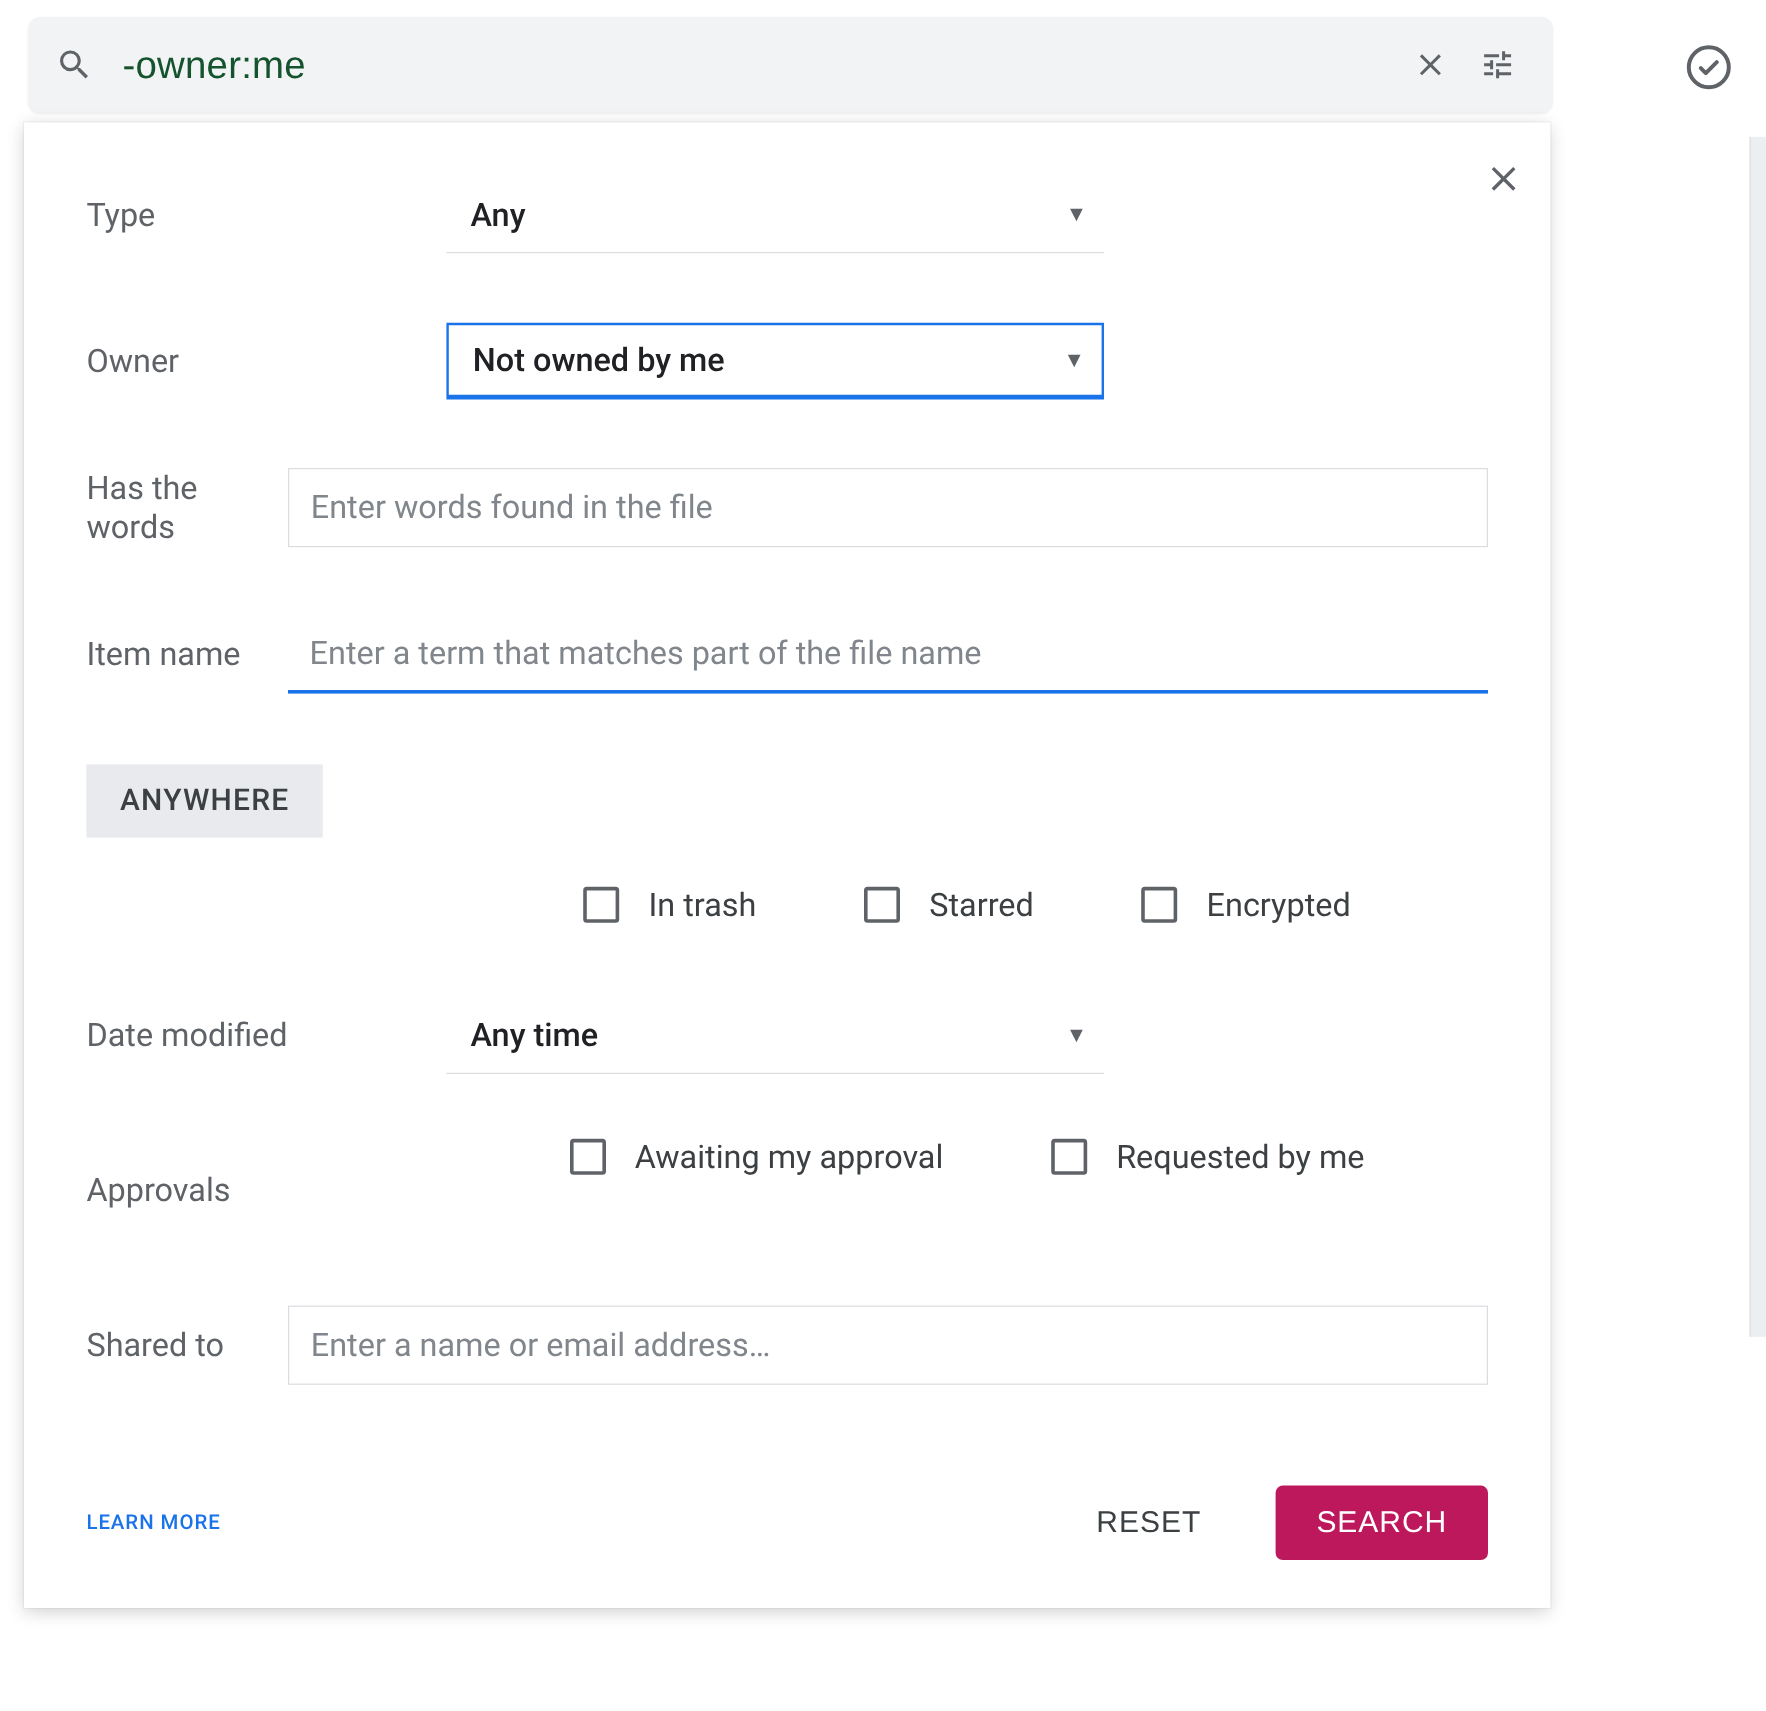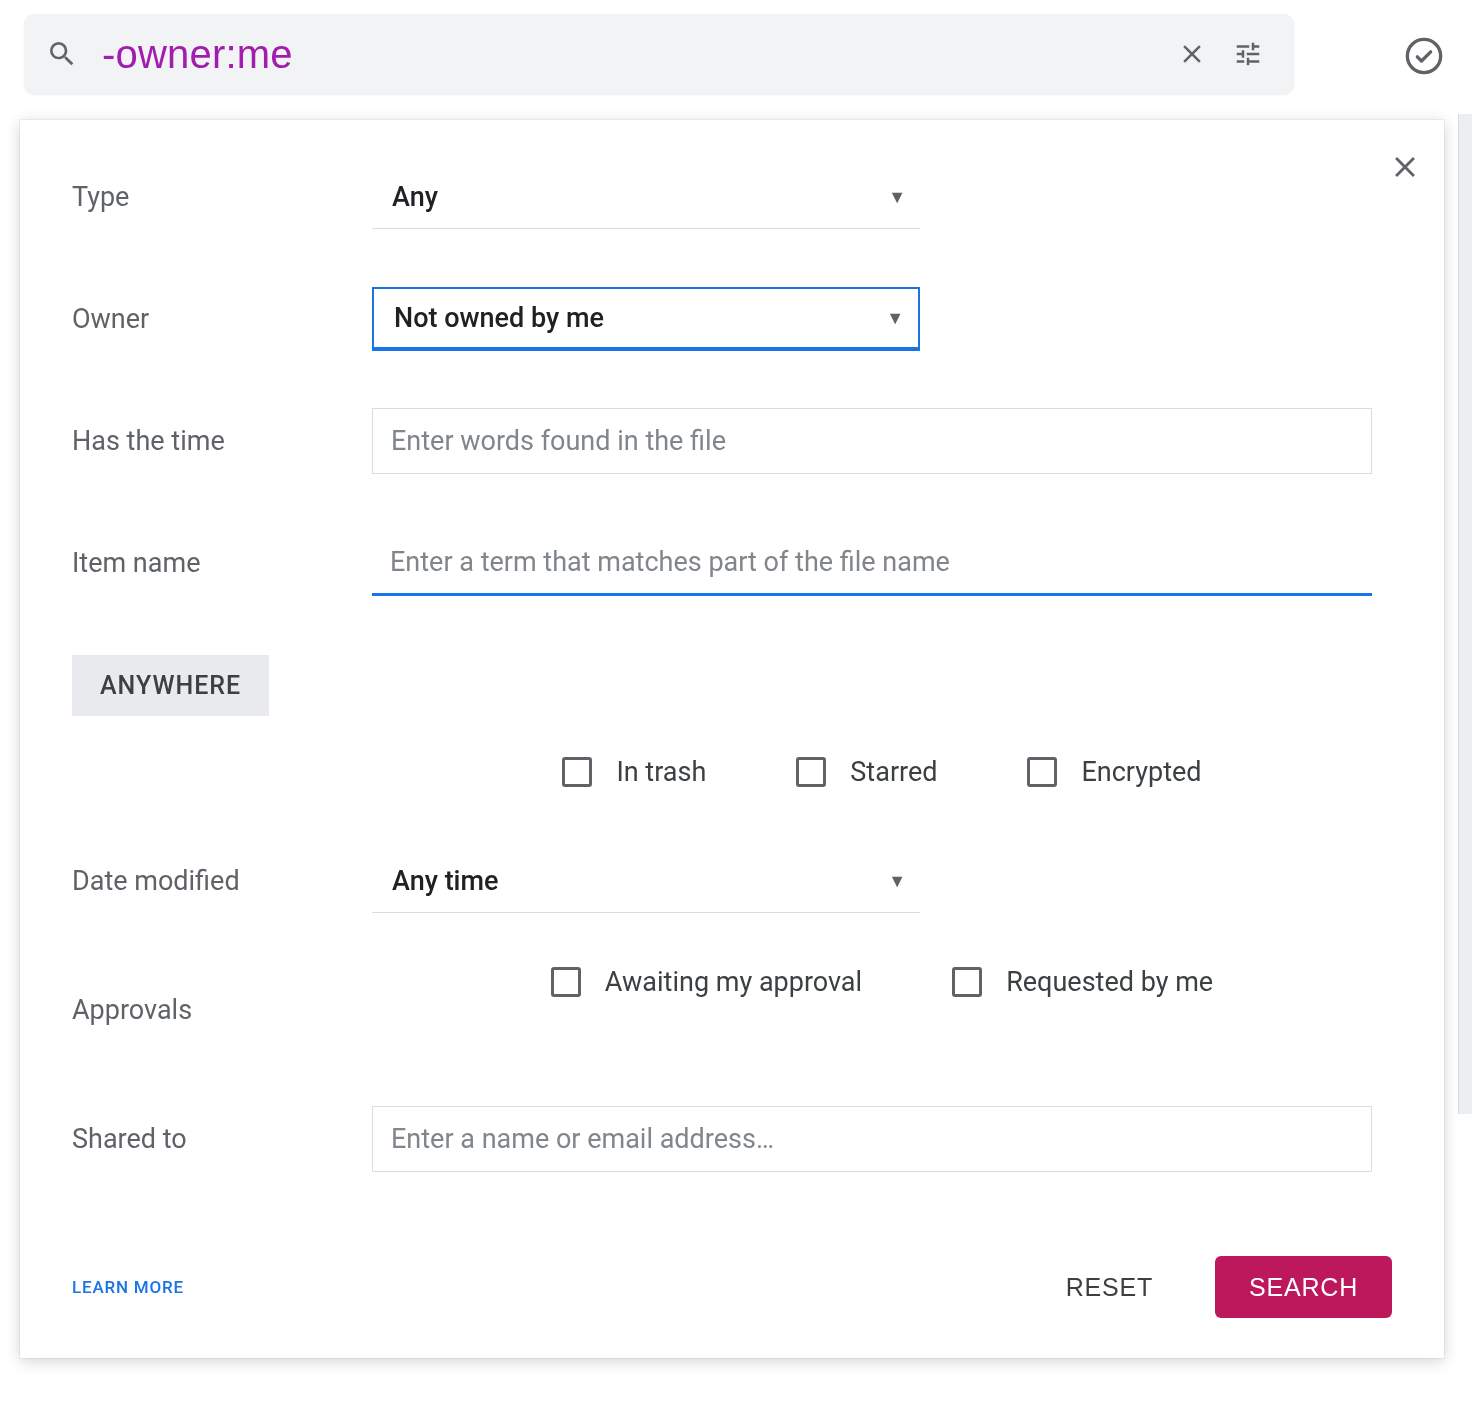--- a/index.html
+++ b/index.html
@@ -20,41 +20,41 @@
       border-radius: 10px;
       display: flex;
       align-items: center;
       padding: 0 18px 0 22px;
       box-shadow: 0 1px 2px rgba(0,0,0,0.07);
     }
     .search-icon { color: #5f6368; display: flex; }
     .search-input {
       flex: 1;
       border: none; background: transparent; outline: none;
-      font-size: 40px;
-      color: #a21caf;
+      font-size: 32px;
+      color: #14532d;
       margin-left: 24px;
       letter-spacing: .2px;
     }
     .icon-btn {
       width: 56px; height: 56px;
       border-radius: 50%;
       display: flex; align-items: center; justify-content: center;
       color: #5f6368;
       cursor: pointer;
     }
     .ready-icon {
       position: absolute;
       top: 36px; right: 28px;
     }
 
     .panel {
       position: absolute;
-      top: 120px; left: 20px;
-      width: 1424px;
+      top: 102px; left: 20px;
+      width: 1272px;
       background: #fff;
       box-shadow: 0 3px 14px rgba(0,0,0,0.18), 0 0 0 1px rgba(0,0,0,0.04);
       padding: 40px 52px 40px 52px;
     }
 
     .close-panel {
       position: absolute;
       top: 30px; right: 22px;
       cursor: pointer;
       color: #5f6368;
@@ -224,21 +224,21 @@
     <div class="label">Owner</div>
     <div class="control">
       <div class="dropdown active">
         <span>Not owned by me</span>
         <span class="arrow">▼</span>
       </div>
     </div>
   </div>
 
   <div class="row">
-    <div class="label">Has the time</div>
+    <div class="label">Has the words</div>
     <div class="control">
       <input class="text-input" placeholder="Enter words found in the file" style="">
     </div>
   </div>
 
   <div class="row">
     <div class="label">Item name</div>
     <div class="control">
       <input class="text-input underline" placeholder="Enter a term that matches part of the file name" style="">
     </div>

